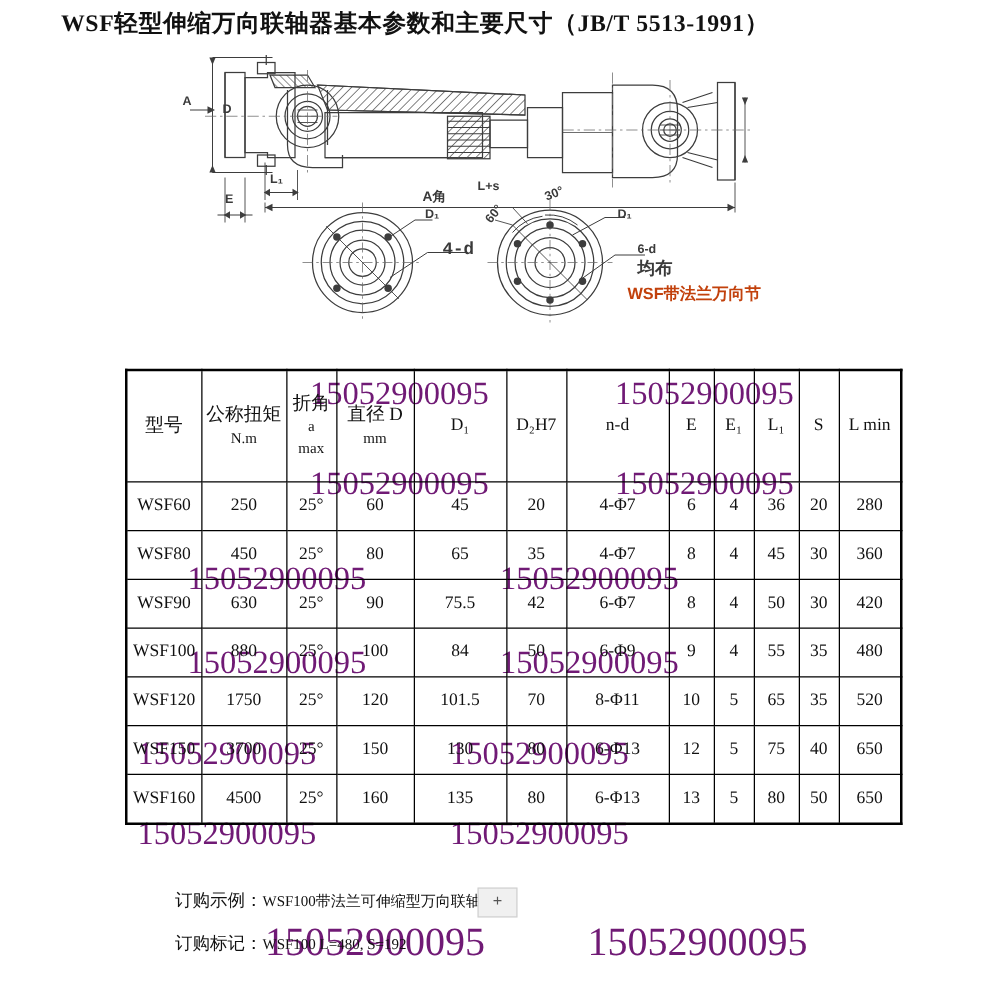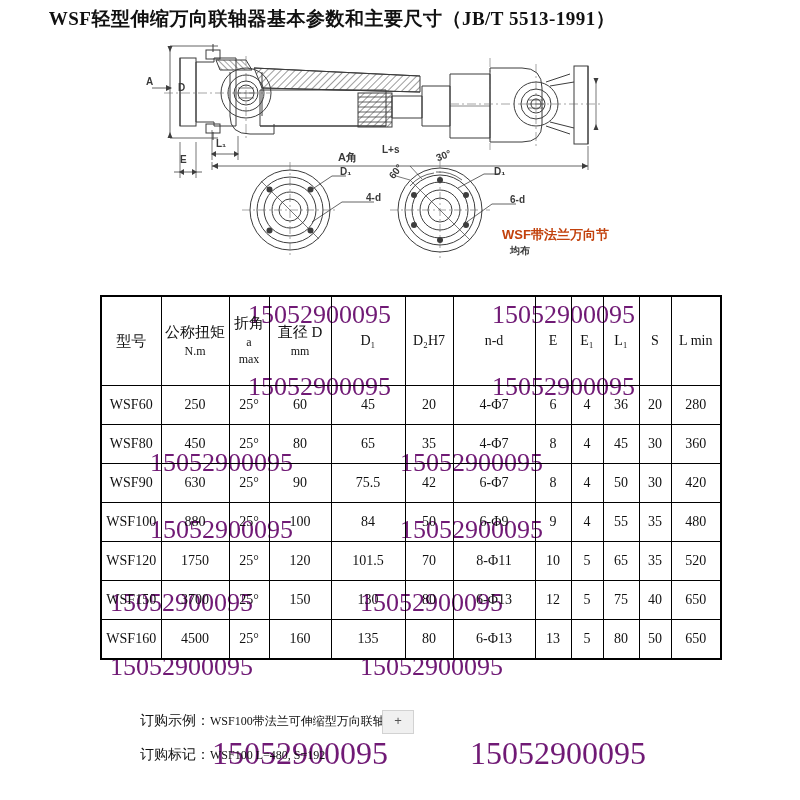--- a/index.html
+++ b/index.html
@@ -315,26 +315,26 @@
       </g>
     </svg>
 
     <div class="dwg-label" style="left:-4px;top:38px;font-size:10px;">A</div>
     <div class="dwg-label" style="left:28px;top:44px;font-size:10px;">D</div>
     <div class="dwg-label" style="left:66px;top:100px;font-size:10px;">L₁</div>
     <div class="dwg-label" style="left:30px;top:116px;font-size:10px;">E</div>
     <div class="dwg-label" style="left:232px;top:106px;font-size:10px;text-align:right;">L+s</div>
     <div class="dwg-label" style="left:188px;top:112px;font-size:11px;">A角</div>
     <div class="dwg-label" style="left:190px;top:128px;font-size:10px;">D₁</div>
-    <div class="dwg-label" style="left:216px;top:154px;font-size:10px;">4-d</div>
+    <div class="dwg-label" style="left:204px;top:154px;font-size:14px;font-family:Liberation Mono, monospace;">4-d</div>
     <div class="dwg-label" style="left:238px;top:128px;font-size:10px;transform:rotate(-52deg);">60°</div>
     <div class="dwg-label" style="left:286px;top:112px;font-size:10px;transform:rotate(-22deg);">30°</div>
     <div class="dwg-label" style="left:344px;top:128px;font-size:10px;">D₁</div>
     <div class="dwg-label" style="left:360px;top:156px;font-size:10px;">6-d</div>
-    <div class="dwg-label" style="left:360px;top:168px;font-size:10px;margin-top:38px;">均布</div>
+    <div class="dwg-label" style="left:360px;top:168px;font-size:14px;">均布</div>
     <div class="dwg-label" style="left:352px;top:188px;font-size:13px;color:#c2410c;">WSF带法兰万向节</div>
   </div>
 
 
   <div class="tbl-wrap">
     <table>
       <colgroup>
         <col class="c0">
           <col class="c1">
           <col class="c2">

